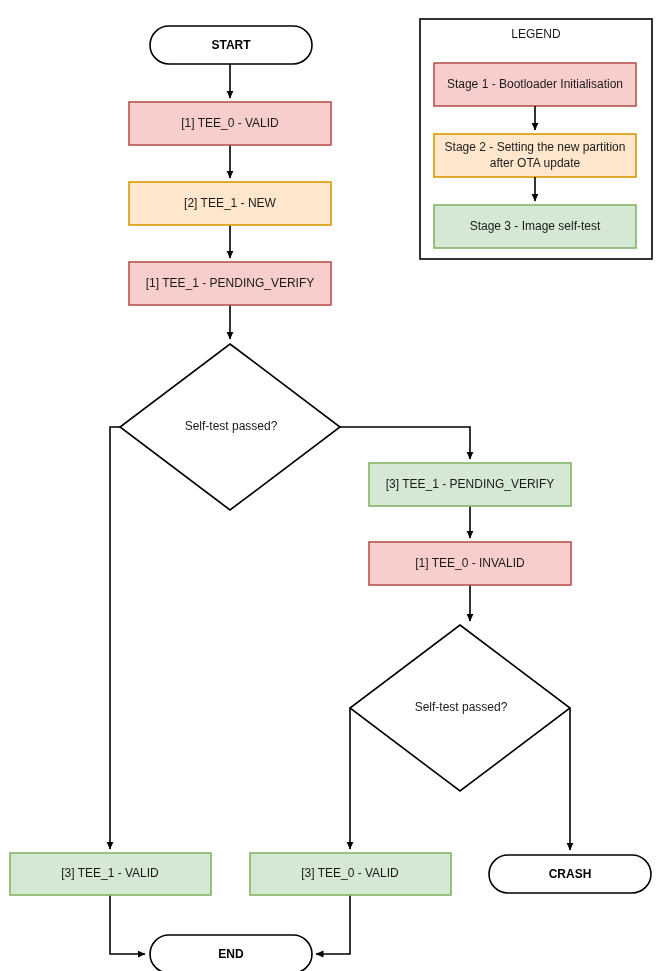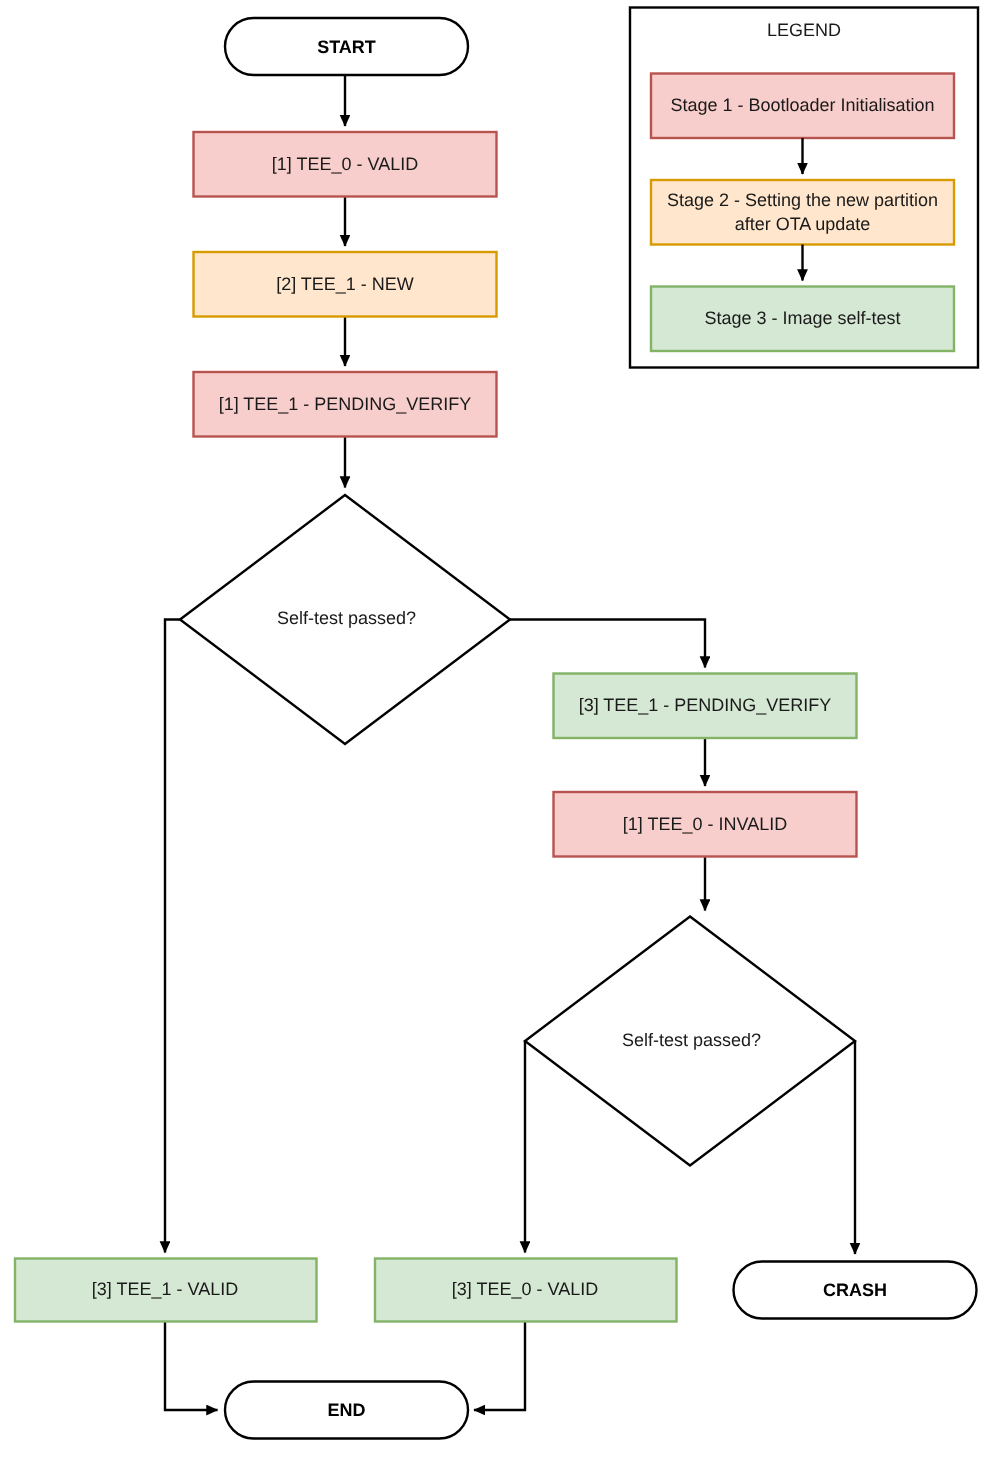--- a/index.html
+++ b/index.html
@@ -1,18 +1,18 @@
 <!DOCTYPE html>
 <html><head>
 <meta charset="utf-8">
 <style>
   html,body{margin:0;padding:0;background:#ffffff;}
   body{width:662px;height:971px;overflow:hidden;
        font-family:"Liberation Sans","DejaVu Sans",sans-serif;}
-  #canvas{position:relative;width:662px;height:759px;}
+  #canvas{position:relative;width:662px;height:759px;margin-top:14px;}
   svg{position:absolute;left:0;top:0;}
   .node-label{font-size:12px;fill:#1a1a1a;text-anchor:middle;dominant-baseline:middle;}
   .node-label-bold{font-size:12px;font-weight:bold;fill:#000;text-anchor:middle;dominant-baseline:middle;}
   .legend-title{font-size:12px;fill:#1a1a1a;text-anchor:middle;dominant-baseline:middle;}
   .edge{stroke:#000000;stroke-width:1.6;fill:none;}
   .shape{stroke-width:1.6;}
 </style>
 </head>
 <body>
 

